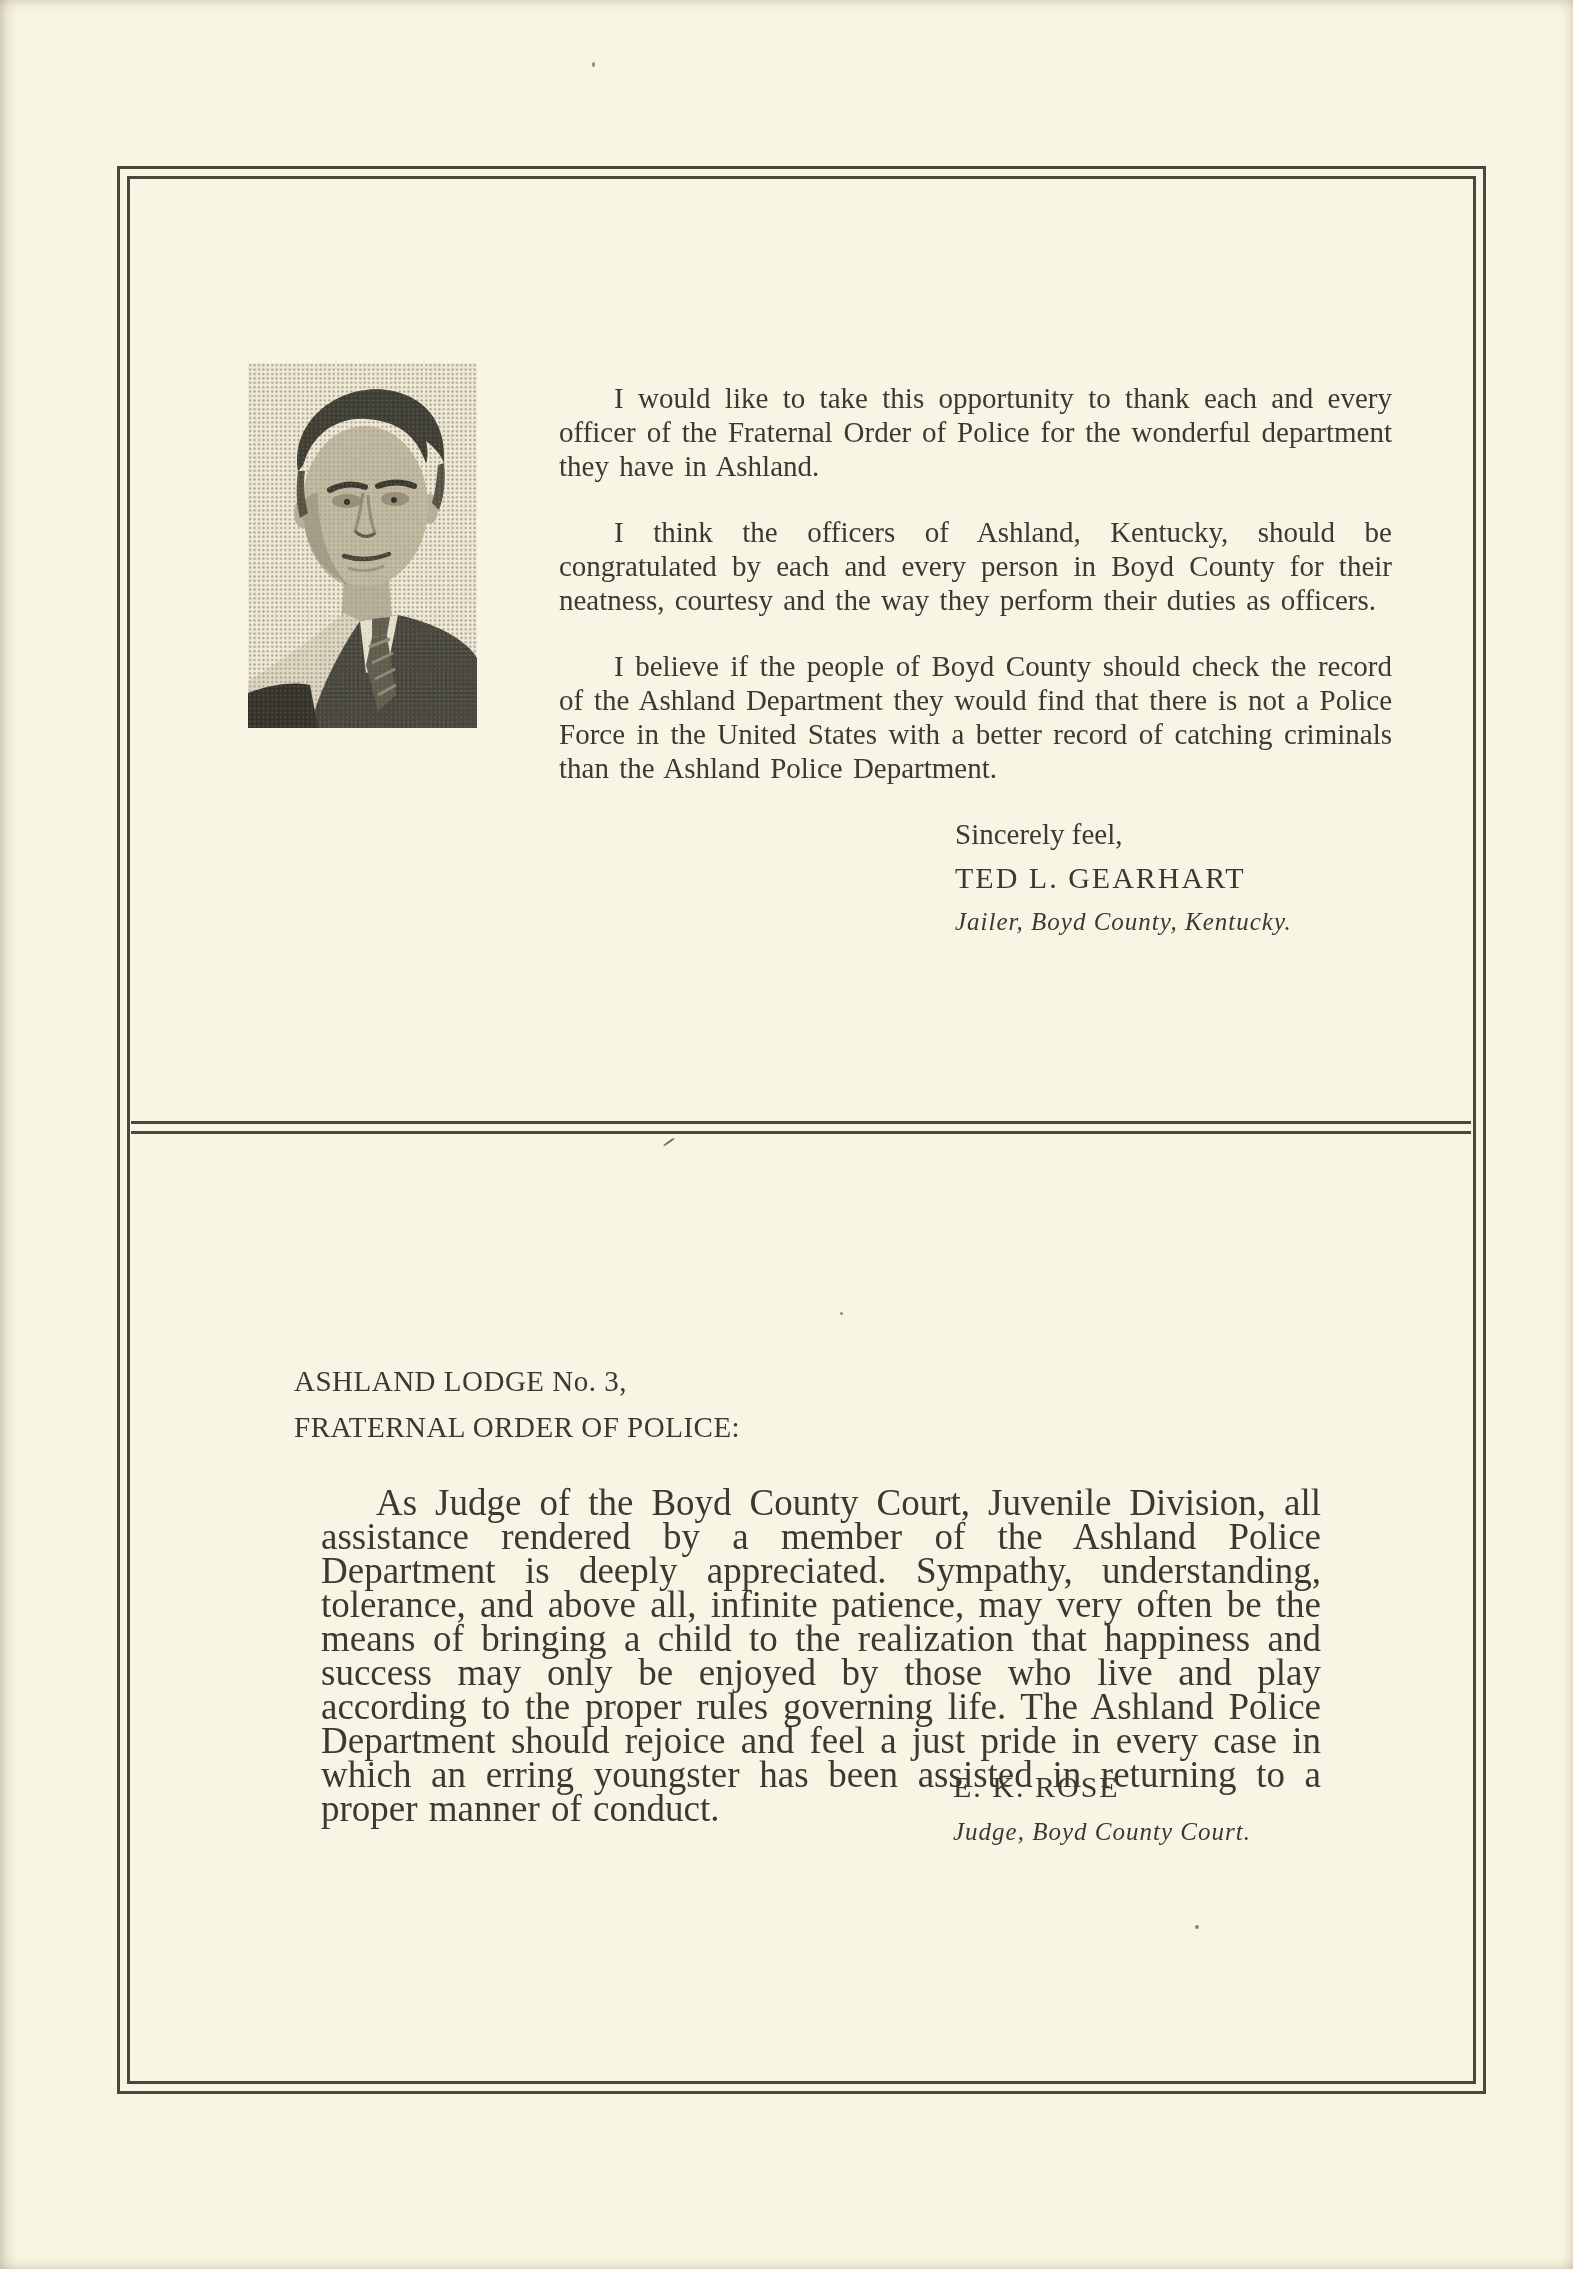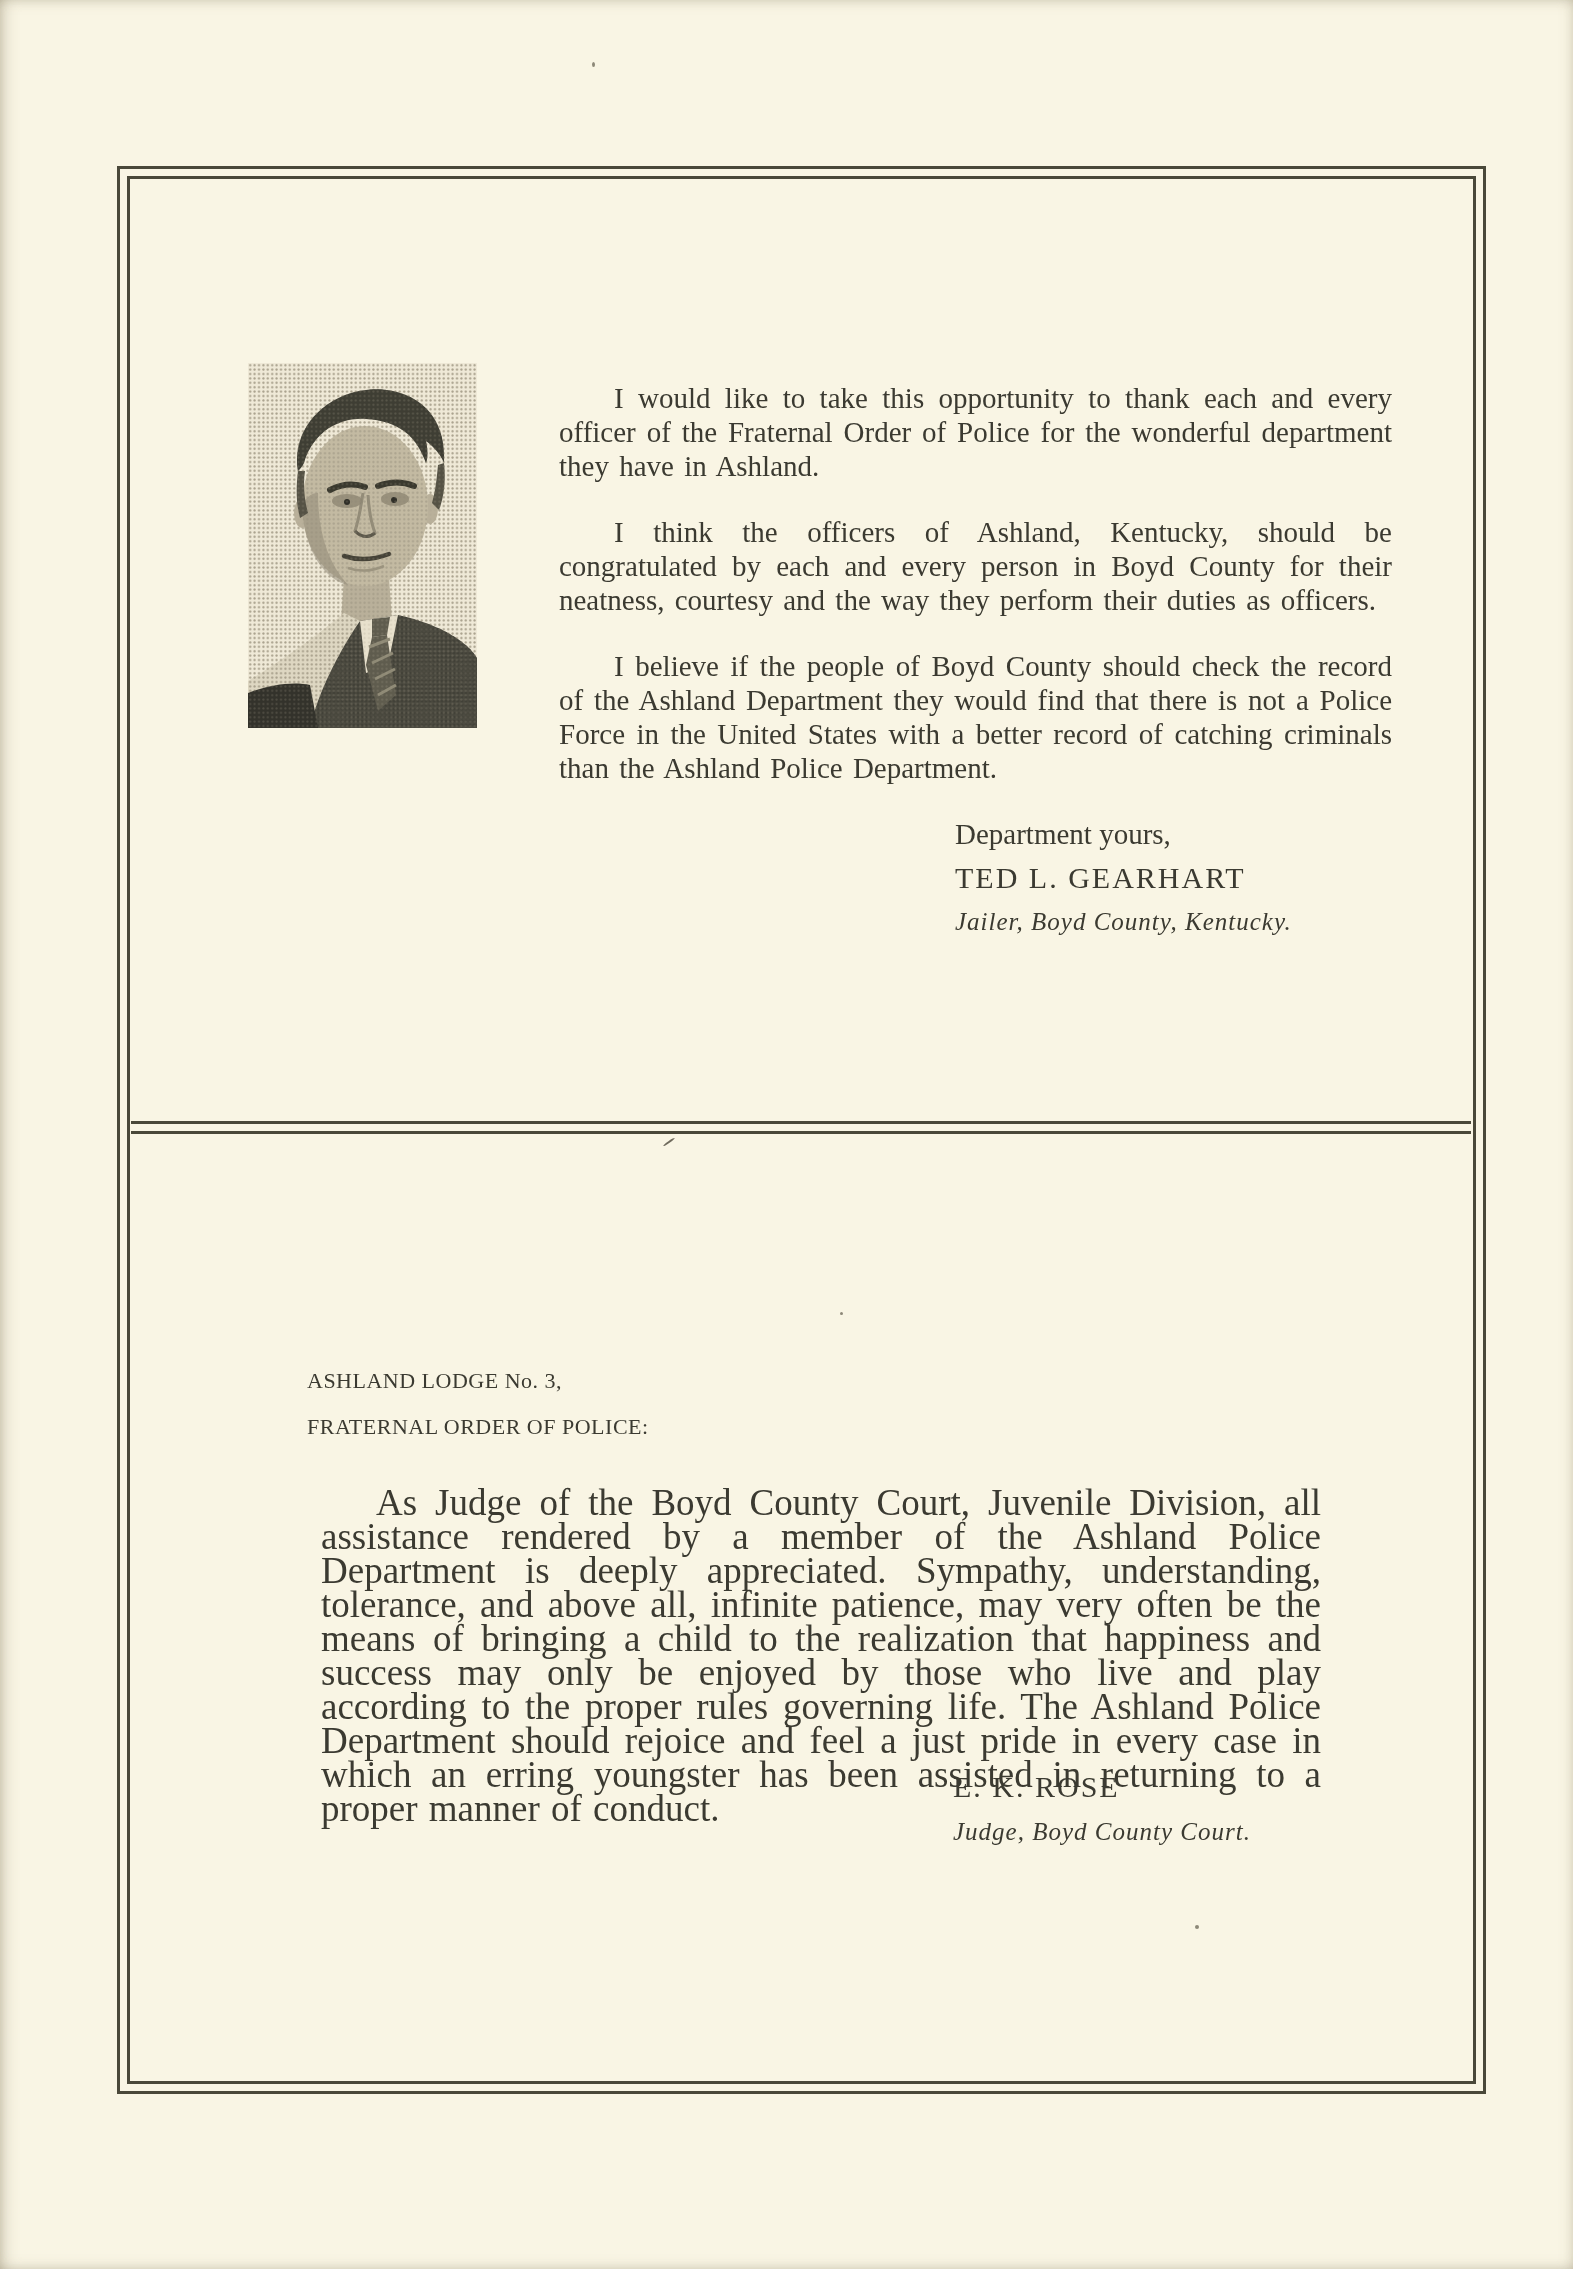--- a/index.html
+++ b/index.html
@@ -34,22 +34,22 @@
   }
   .top-paras p{margin:0 0 32px 0;text-indent:55px;}
 
   .sig{position:absolute;}
   .sig-top{left:955px;top:812px;font-size:29px;line-height:44px;}
   .sig-bottom{left:953px;top:1764px;font-size:29px;line-height:45px;}
   .sig-name{font-size:30px;letter-spacing:2px;}
   .sig-title{font-style:italic;font-size:25px;letter-spacing:1px;}
 
   .addressee{
-    position:absolute;left:307px;top:1358px;
-    font-size:22px;line-height:46px;letter-spacing:.5px;
+    position:absolute;left:294px;top:1358px;
+    font-size:29px;line-height:46px;letter-spacing:.5px;
   }
   .bottom-para{
     position:absolute;left:305px;top:1470px;width:1000px;margin:16px;
     font-size:37px;line-height:34px;text-align:justify;text-indent:55px;word-spacing:2px;
   }
   .speck{position:absolute;background:#8d8878;border-radius:50%;}
   .speck-1{left:592px;top:62px;width:3px;height:5px;}
   .speck-2{left:840px;top:1312px;width:3px;height:3px;}
   .speck-3{left:1195px;top:1925px;width:4px;height:4px;}
   .speck-4{left:662px;top:1141px;width:14px;height:2px;transform:rotate(-35deg);background:#6f6a5c;}
@@ -126,21 +126,21 @@
     </svg>
   </figure>
 
   <div class="top-paras">
     <p>I would like to take this opportunity to thank each and every officer of the Fraternal Order of Police for the wonderful department they have in Ashland.</p>
     <p>I think the officers of Ashland, Kentucky, should be congratulated by each and every person in Boyd County for their neatness, courtesy and the way they perform their duties as officers.</p>
     <p>I believe if the people of Boyd County should check the record of the Ashland Department they would find that there is not a Police Force in the United States with a better record of catching criminals than the Ashland Police Department.</p>
   </div>
 
   <div class="sig sig-top">
-    <div class="sig-closing">Department yours,</div>
+    <div class="sig-closing">Sincerely feel,</div>
     <div class="sig-name">TED L. GEARHART</div>
     <div class="sig-title">Jailer, Boyd County, Kentucky.</div>
   </div>
 
   <div class="addressee">
     <div>ASHLAND LODGE No. 3,</div>
     <div>FRATERNAL ORDER OF POLICE:</div>
   </div>
 
   <p class="bottom-para">As Judge of the Boyd County Court, Juvenile Division, all assistance rendered by a member of the Ashland Police Department is deeply appreciated.  Sympathy, understanding, tolerance, and above all, infinite patience, may very often be the means of bringing a child to the realization that happiness and success may only be enjoyed by those who live and play according to the proper rules governing life.  The Ashland Police Department should rejoice and feel a just pride in every case in which an erring youngster has been assisted in returning to a proper manner of conduct.</p>

